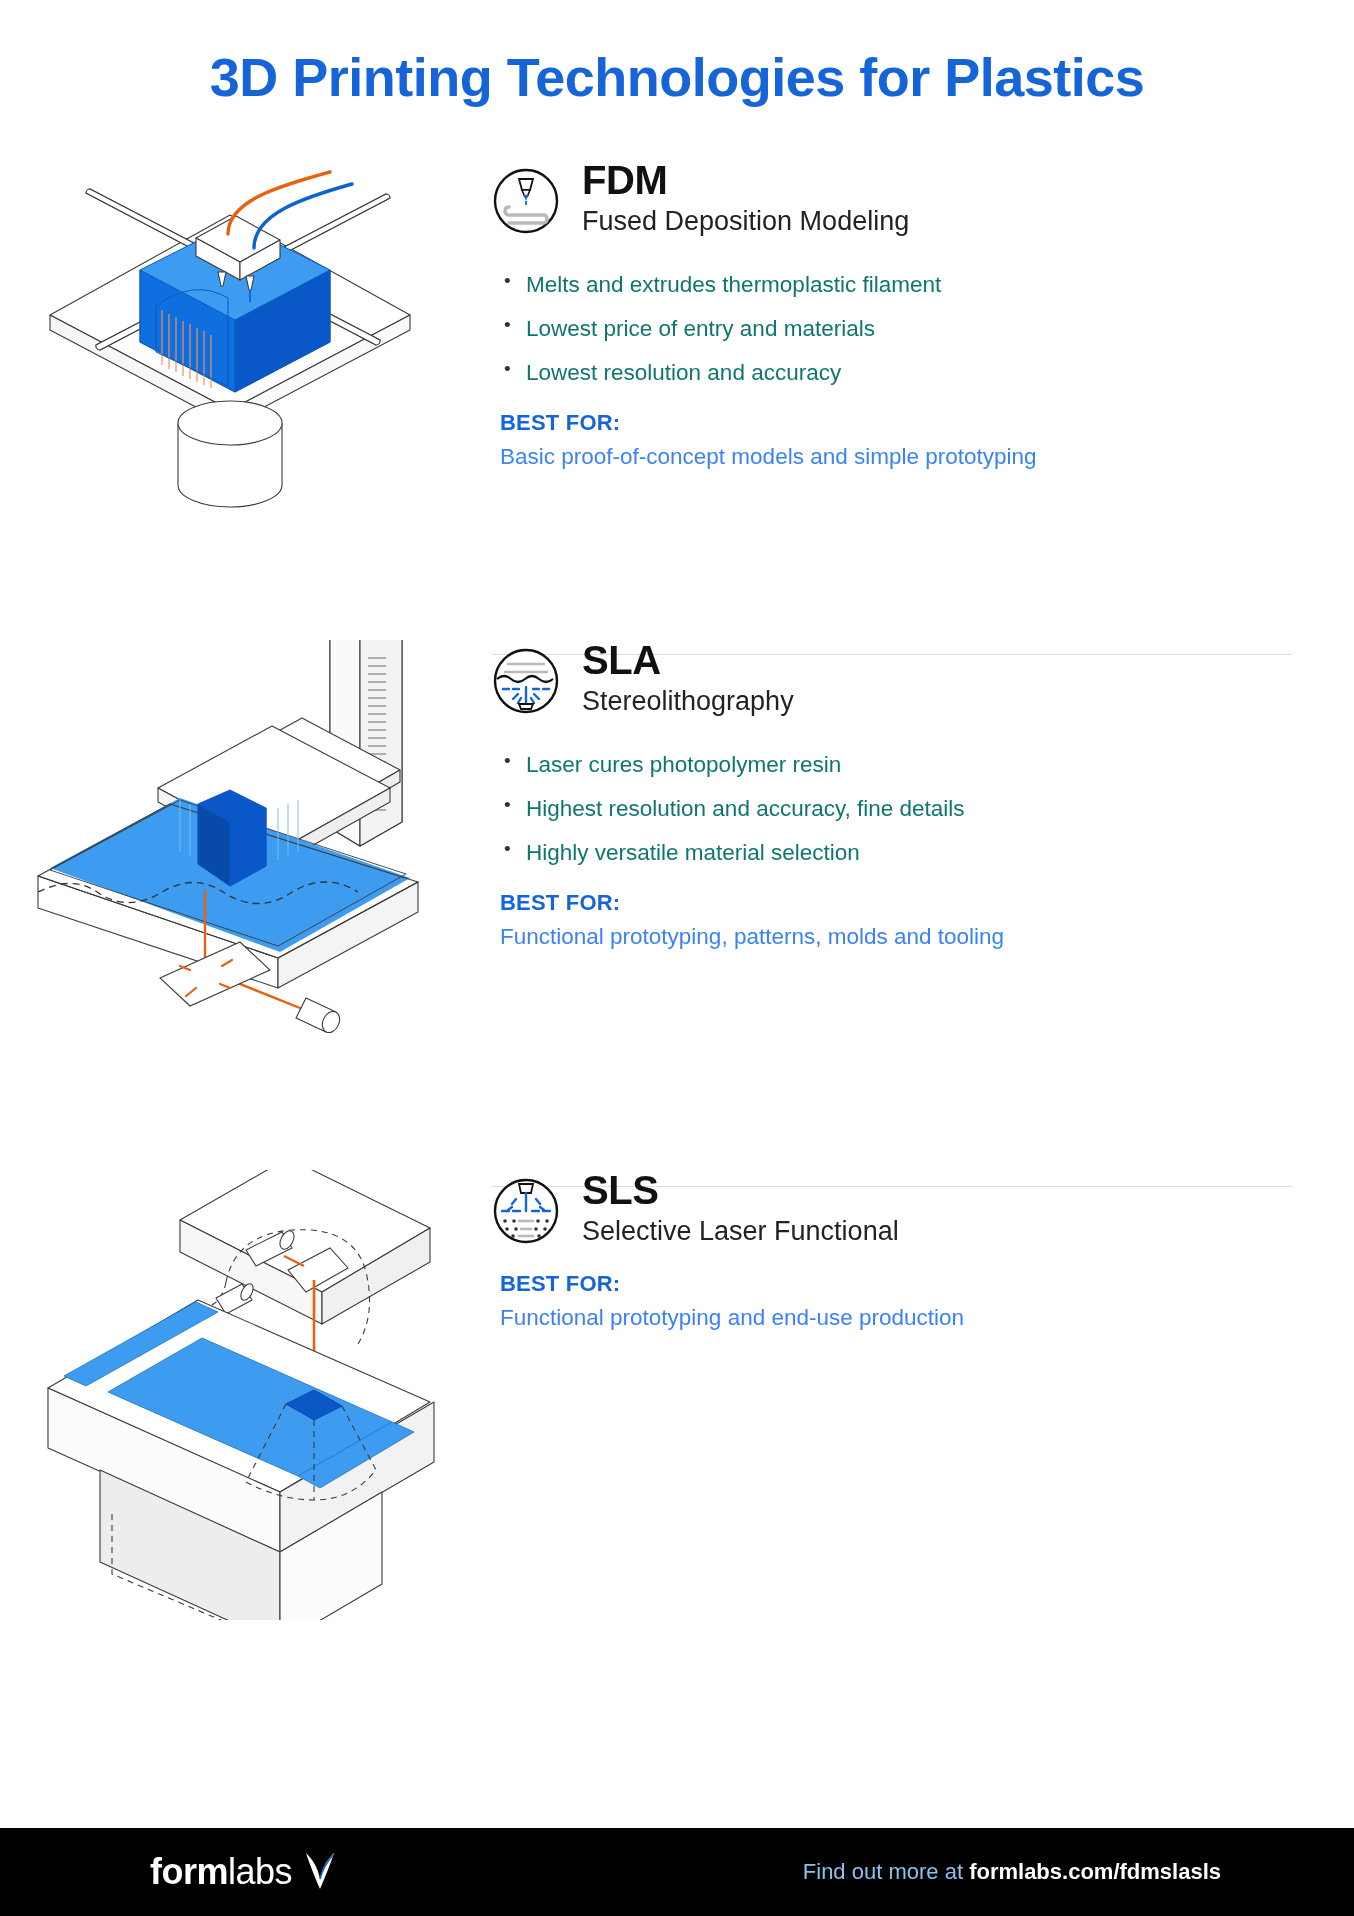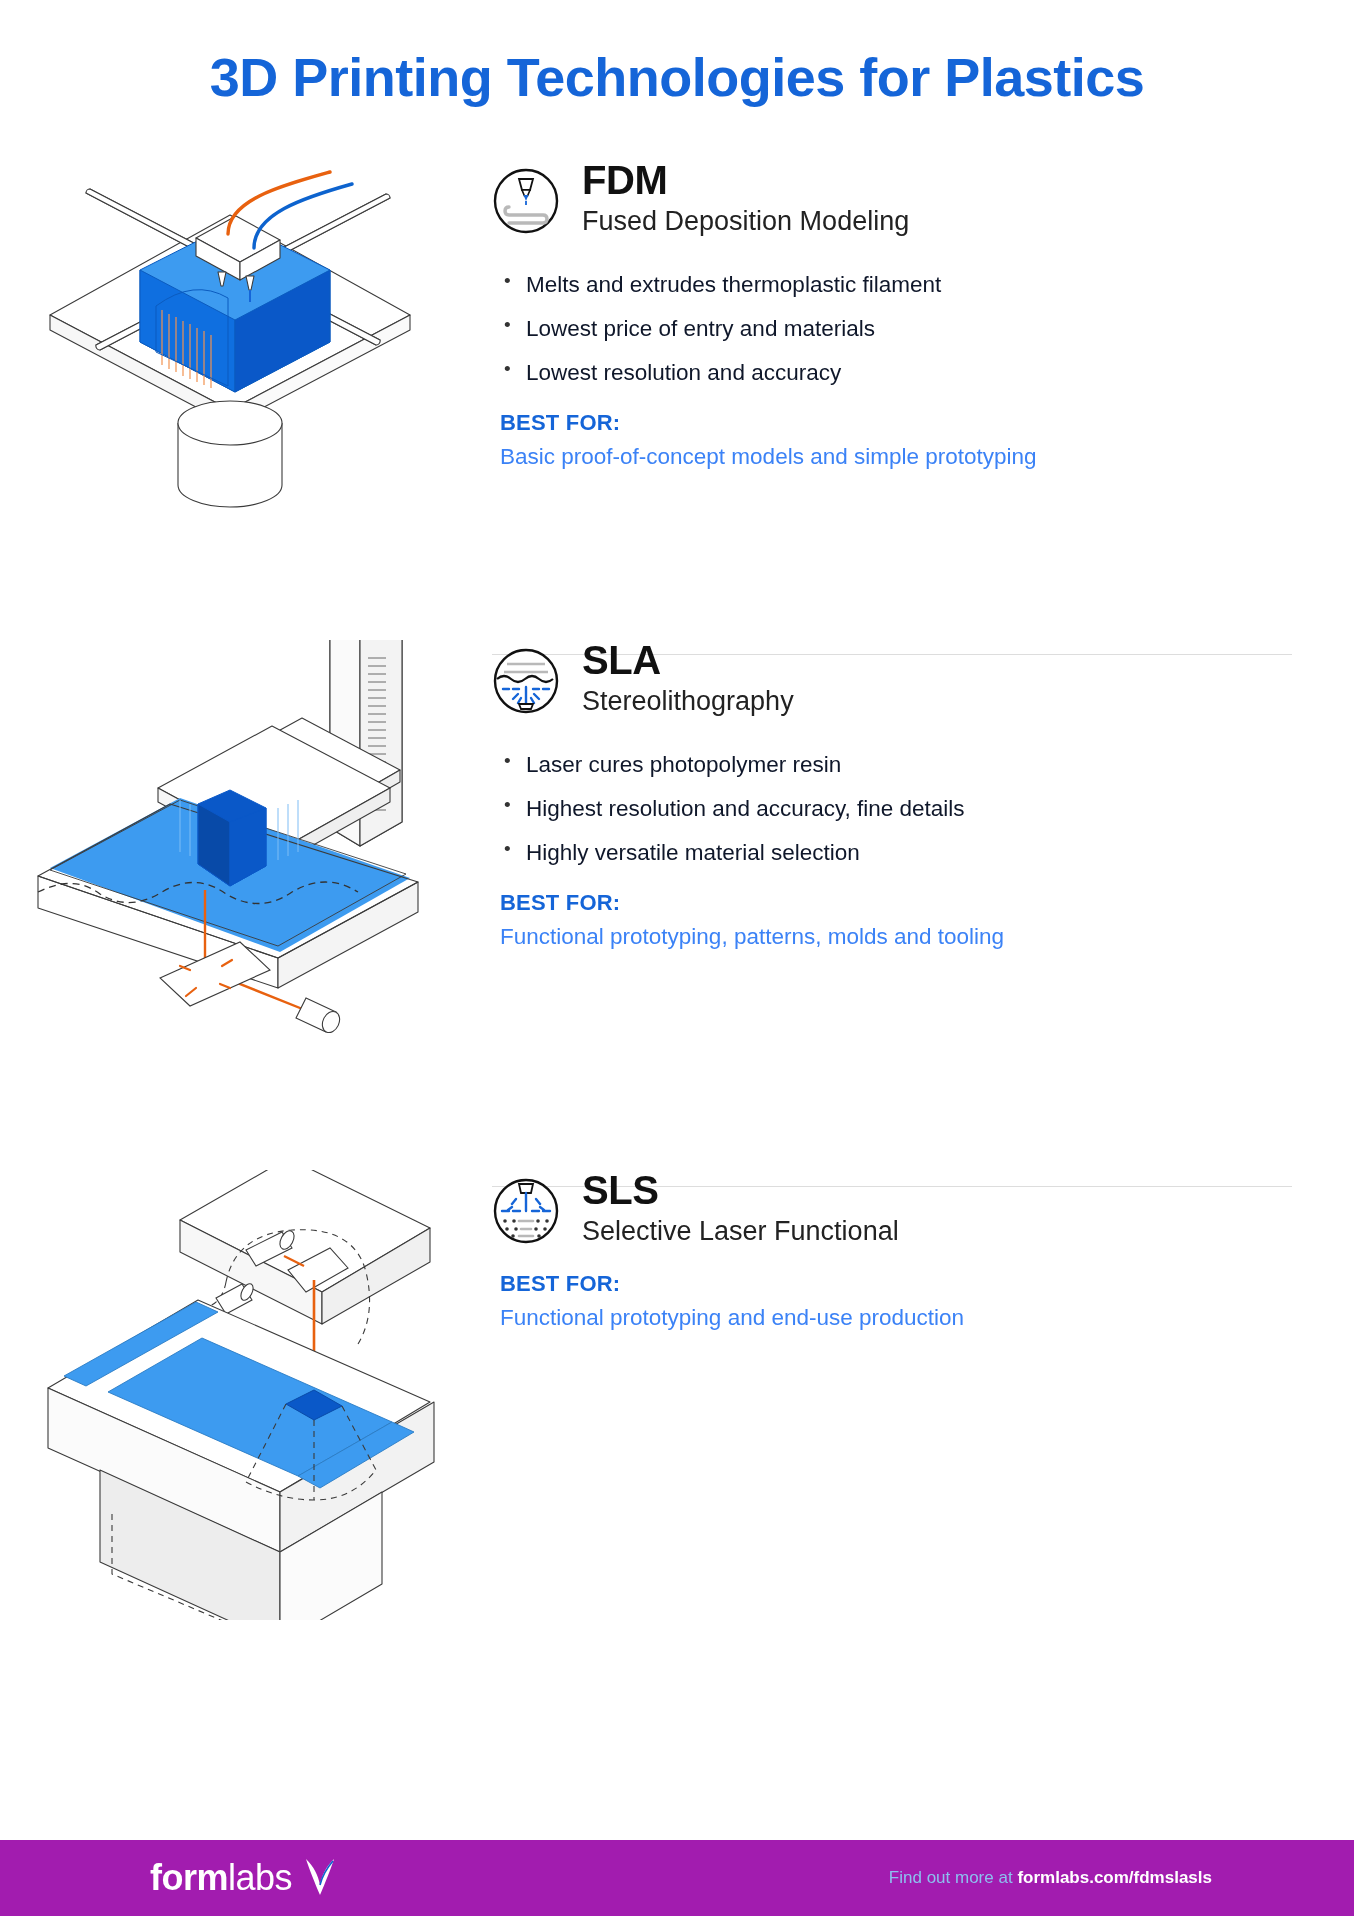--- a/index.html
+++ b/index.html
@@ -38,21 +38,21 @@
     letter-spacing: -0.4px;
   }
   .fullname {
     font-size: 27px; color: #222; line-height: 1.3; margin-top: 3px;
     font-weight: 400;
   }
 
   .bullets { margin-top: 30px; margin-left: 8px; list-style: none; }
   .bullets li {
     position: relative; padding-left: 26px;
-    font-size: 22.5px; color: #0f172a; line-height: 1.38;
+    font-size: 22.5px; color: #0f766e; line-height: 1.38;
     margin-bottom: 13px;
   }
   .bullets li::before {
     content: "\2022"; position: absolute; left: 4px; top: -1px;
     font-size: 19px; color: #333;
   }
 
   .bestfor { margin-top: 22px; margin-left: 8px; }
   .bestfor-label {
     font-size: 22px; font-weight: bold; color: #1565d8; letter-spacing: 0.2px;
@@ -62,34 +62,34 @@
   
   .divider {
     position: absolute; left: 492px; width: 800px; height: 1px;
     background: #dddddd;
   }
   #div-1 { top: 654px; }
   #div-2 { top: 1186px; }
 
   
   .footer {
-    position: absolute; left: 0; bottom: 0; width: 1354px; height: 76px;
-    background: #a21caf;
+    position: absolute; left: 0; bottom: 0; width: 1354px; height: 88px;
+    background: #000000;
     display: flex; align-items: center;
   }
   .logo-wrap {
     position:absolute; left: 150px; top:50%; transform: translateY(-50%);
     display: flex; align-items: center; gap: 8px;
   }
   .logo-text { font-size: 36px; color: #fff; letter-spacing: -0.5px; }
   .logo-text b { font-weight: bold; }
   .logo-text span.light { font-weight: 400; }
   .footer-cta {
-    position: absolute; right: 142px; top: 50%; transform: translateY(-50%);
-    font-size: 17px; color: #8dc0ef;
+    position: absolute; right: 133px; top: 50%; transform: translateY(-50%);
+    font-size: 22px; color: #8dc0ef;
   }
   .footer-cta b { color: #ffffff; font-weight: bold; }
 </style>
 </head>
 <body>
 
 <div class="page">
 
   <div class="title">3D Printing Technologies for Plastics</div>
 

